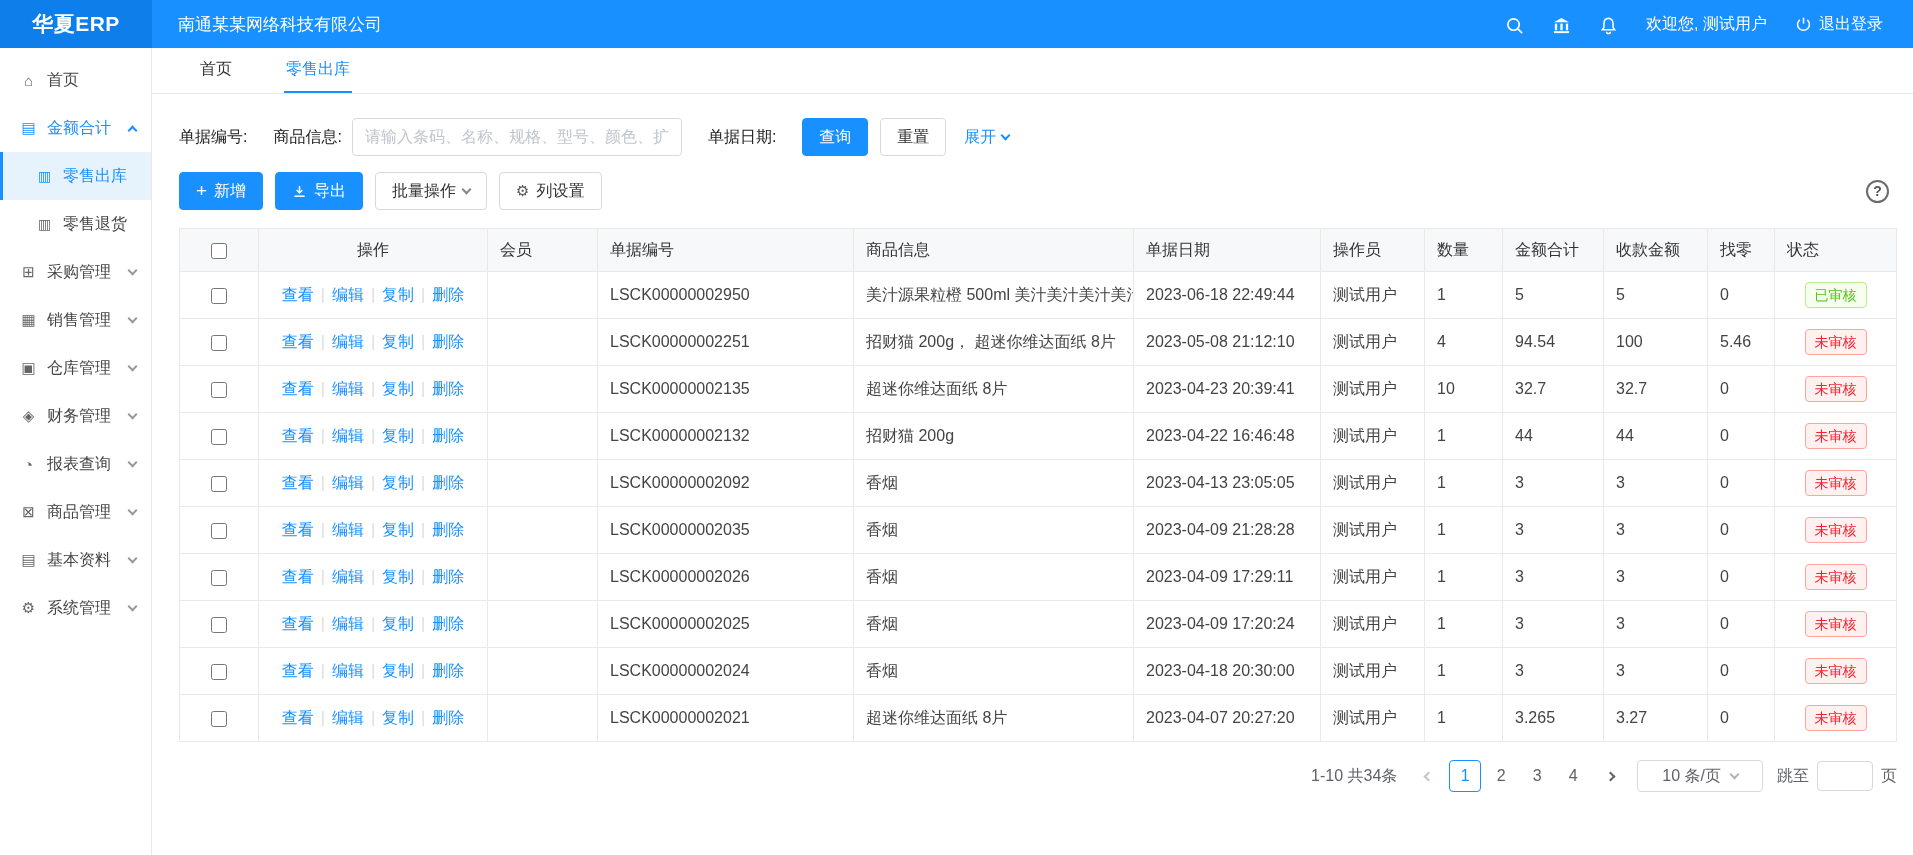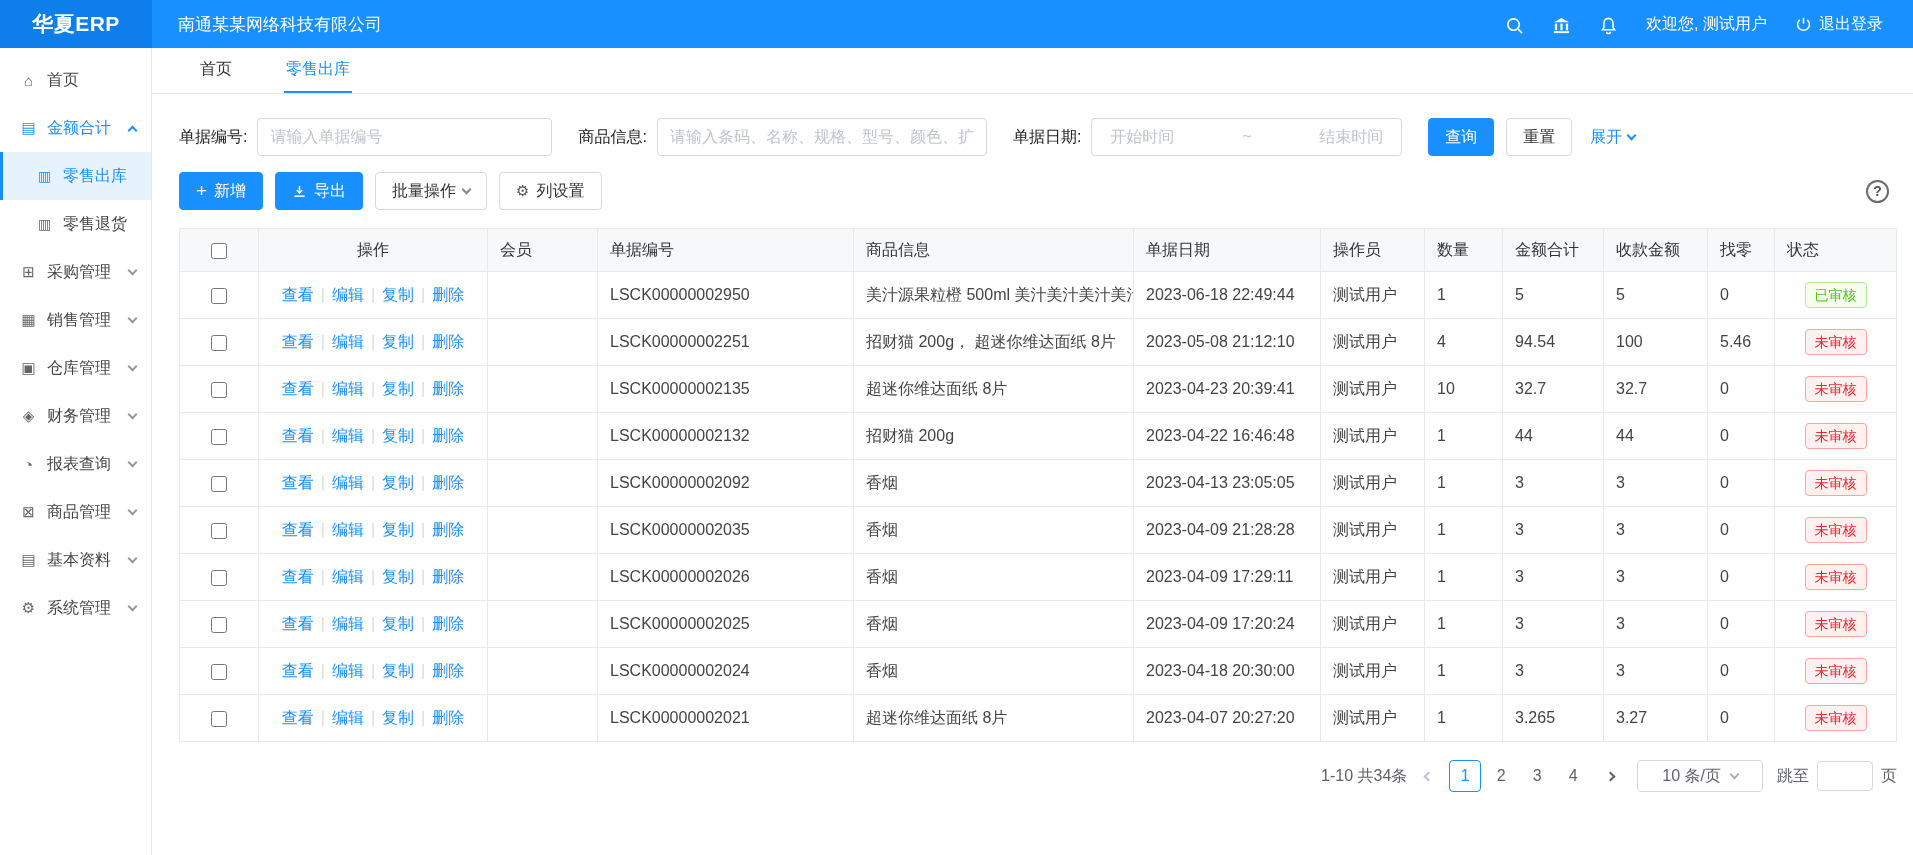--- a/index.html
+++ b/index.html
@@ -71,21 +71,21 @@
 tbody td{height:47px;color:#444}
 .center{text-align:center}
 td input[type=checkbox],th input[type=checkbox]{width:16px;height:16px;vertical-align:middle;cursor:pointer}
 .alink{color:#1890ff;text-decoration:none;cursor:pointer}
 .sep{color:#dcdcdc;margin:0 7px}
 .badge{display:inline-block;height:26px;line-height:24px;padding:0 9px;border-radius:4px;font-size:14px;border:1px solid}
 .badge.approved{color:#52c41a;border-color:#b7eb8f;background:#f6ffed}
 .badge.pending{color:#f5222d;border-color:#ffa39e;background:#fff1f0}
 
 .pagination{display:flex;align-items:center;justify-content:flex-end;gap:6px;margin-top:18px;color:#606266;font-size:16px}
-.total{margin-right:0}
+.total{margin-right:10px}
 .pg-btn{width:30px;height:30px;display:inline-flex;align-items:center;justify-content:center;cursor:pointer}
 .pg-btn.prev{color:#c0c4cc}
 .pg-btn.next{color:#606266}
 .pages{display:inline-flex;gap:4px}
 .page{min-width:32px;height:32px;display:inline-flex;align-items:center;justify-content:center;border-radius:4px;cursor:pointer;border:1px solid transparent}
 .page.active{border-color:#1890ff;color:#1890ff;background:#fff}
 .select{height:32px;border:1px solid #d9d9d9;border-radius:4px;display:inline-flex;align-items:center;gap:10px;padding:0 24px;cursor:pointer;margin-left:6px}
 .select .chev{color:#b0b3b8}
 .jump{display:inline-flex;align-items:center;gap:8px;margin-left:8px}
 .jump-input{width:56px;height:30px;border:1px solid #d9d9d9;border-radius:4px;outline:none;padding:0 6px;font-size:16px;font-family:inherit}
@@ -204,33 +204,27 @@
         <div class="tab active">
           <span>零售出库</span>
         </div>
       </div>
 
       <div class="content">
 
         <div class="filters">
           <div class="fgroup">
             <span class="flabel">单据编号:</span>
-            <input class="tinput doc" placeholder="请输入单据编号" style="">
           </div>
           <div class="fgroup">
             <span class="flabel">商品信息:</span>
             <input class="tinput goods" placeholder="请输入条码、名称、规格、型号、颜色、扩展..." style="">
           </div>
           <div class="fgroup">
             <span class="flabel">单据日期:</span>
-            <div class="daterange">
-              <span>开始时间</span>
-              <span>~</span>
-              <span>结束时间</span>
-            </div>
           </div>
           <button class="btn primary">
             <span>查询</span>
           </button>
           <button class="btn">
             <span>重置</span>
           </button>
           <span class="expand">
             <span>展开</span>
             <span class="chev down small"></span>

